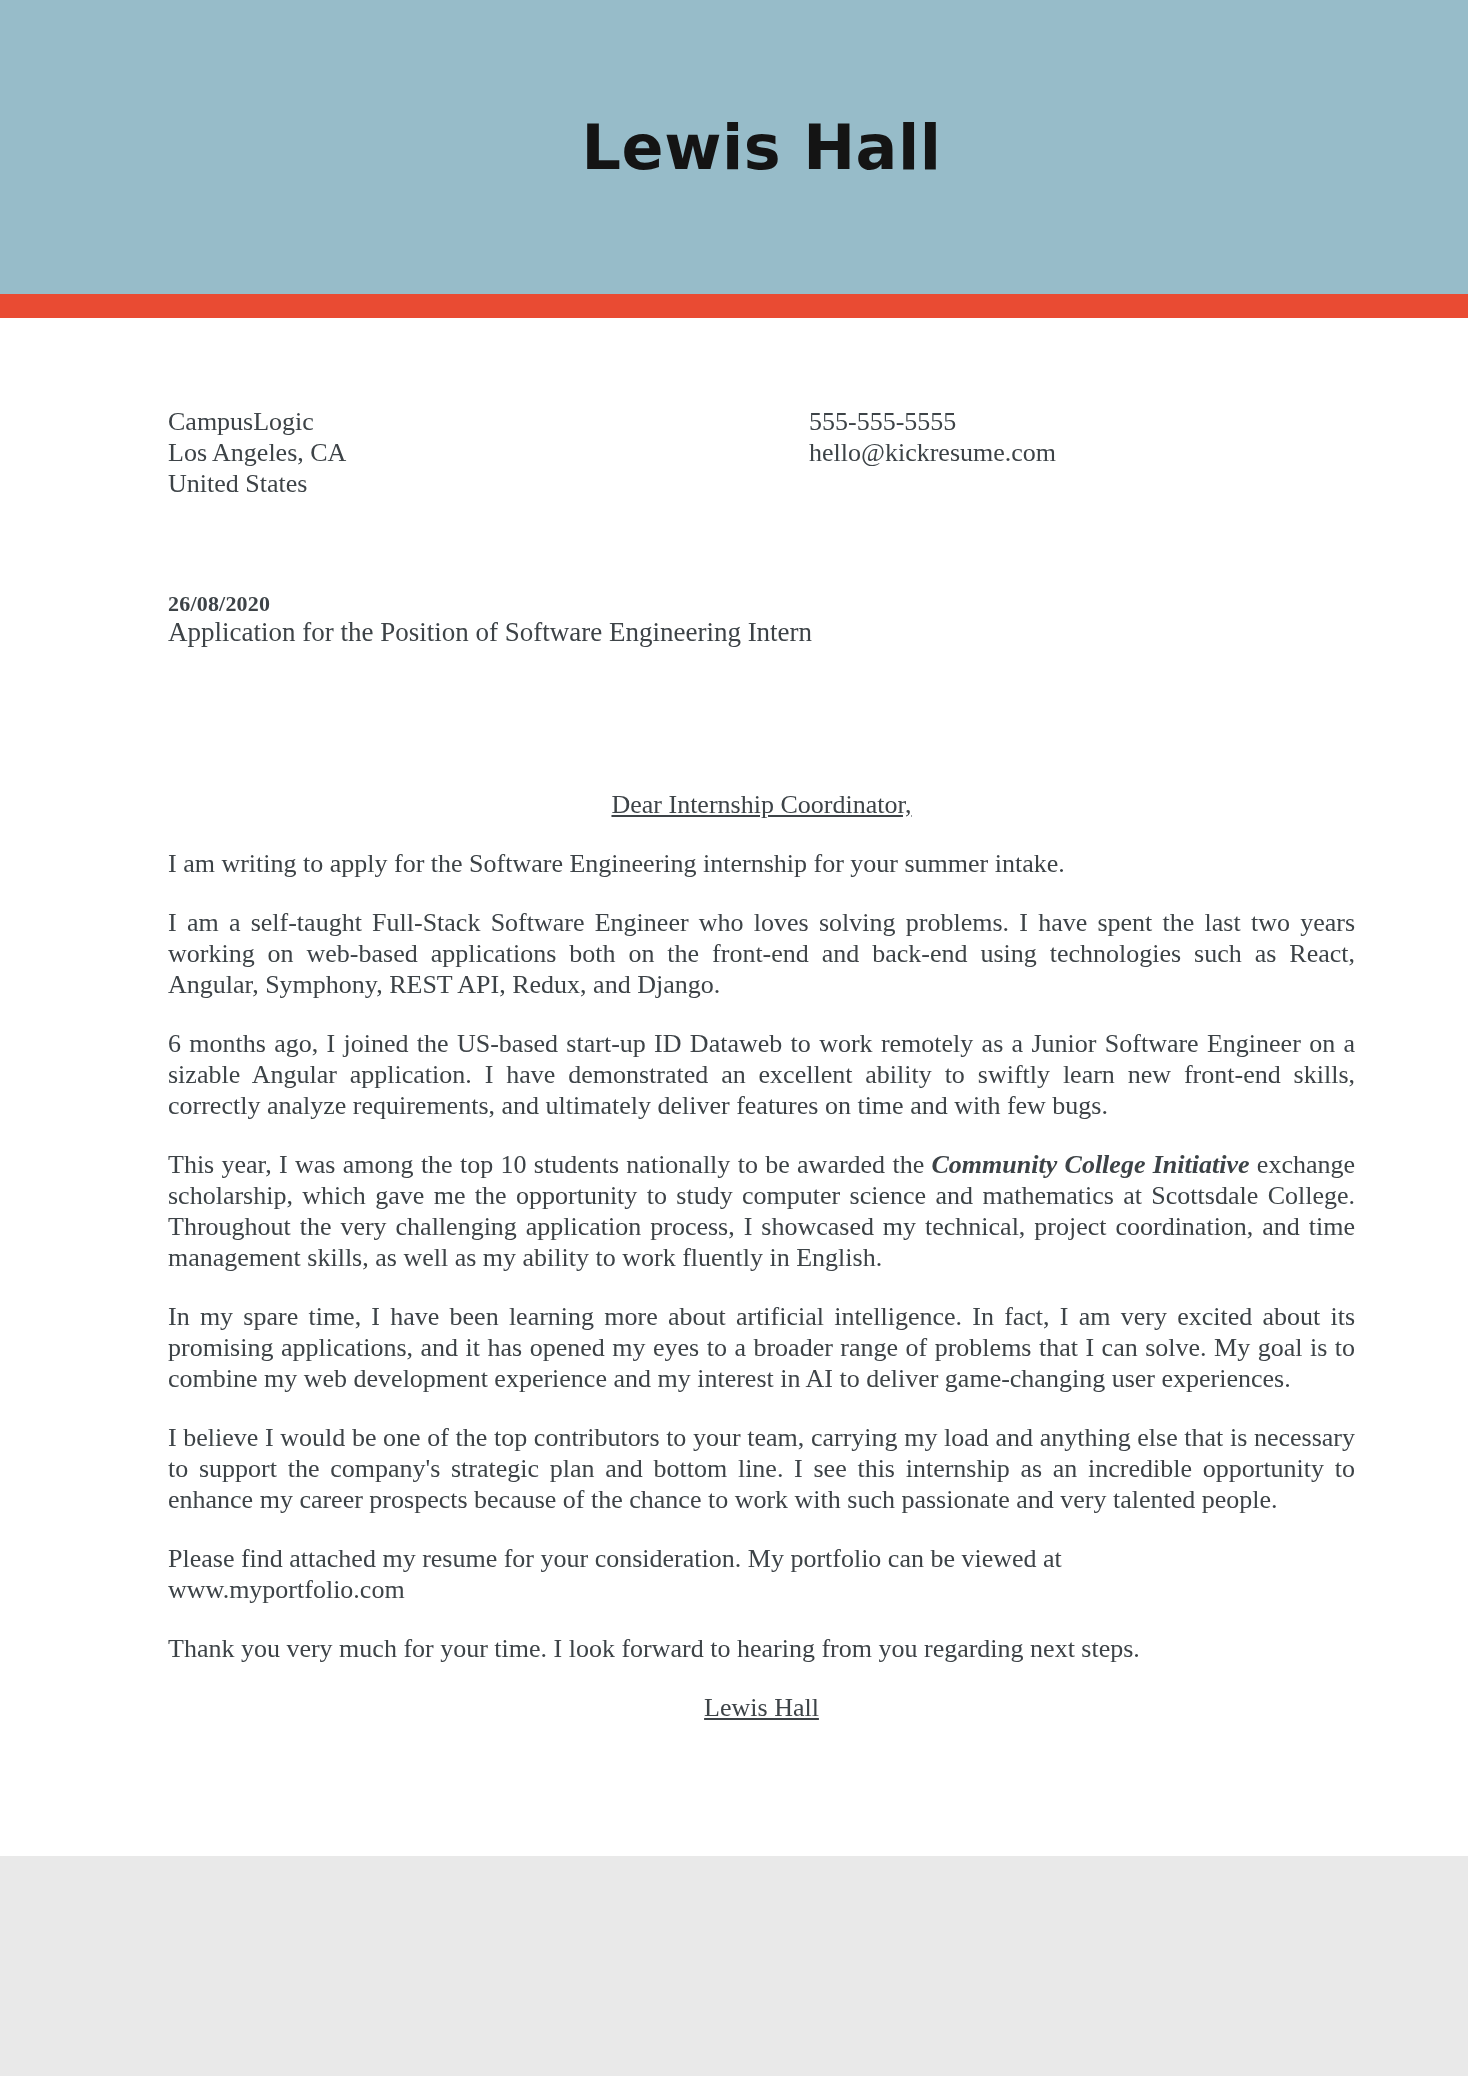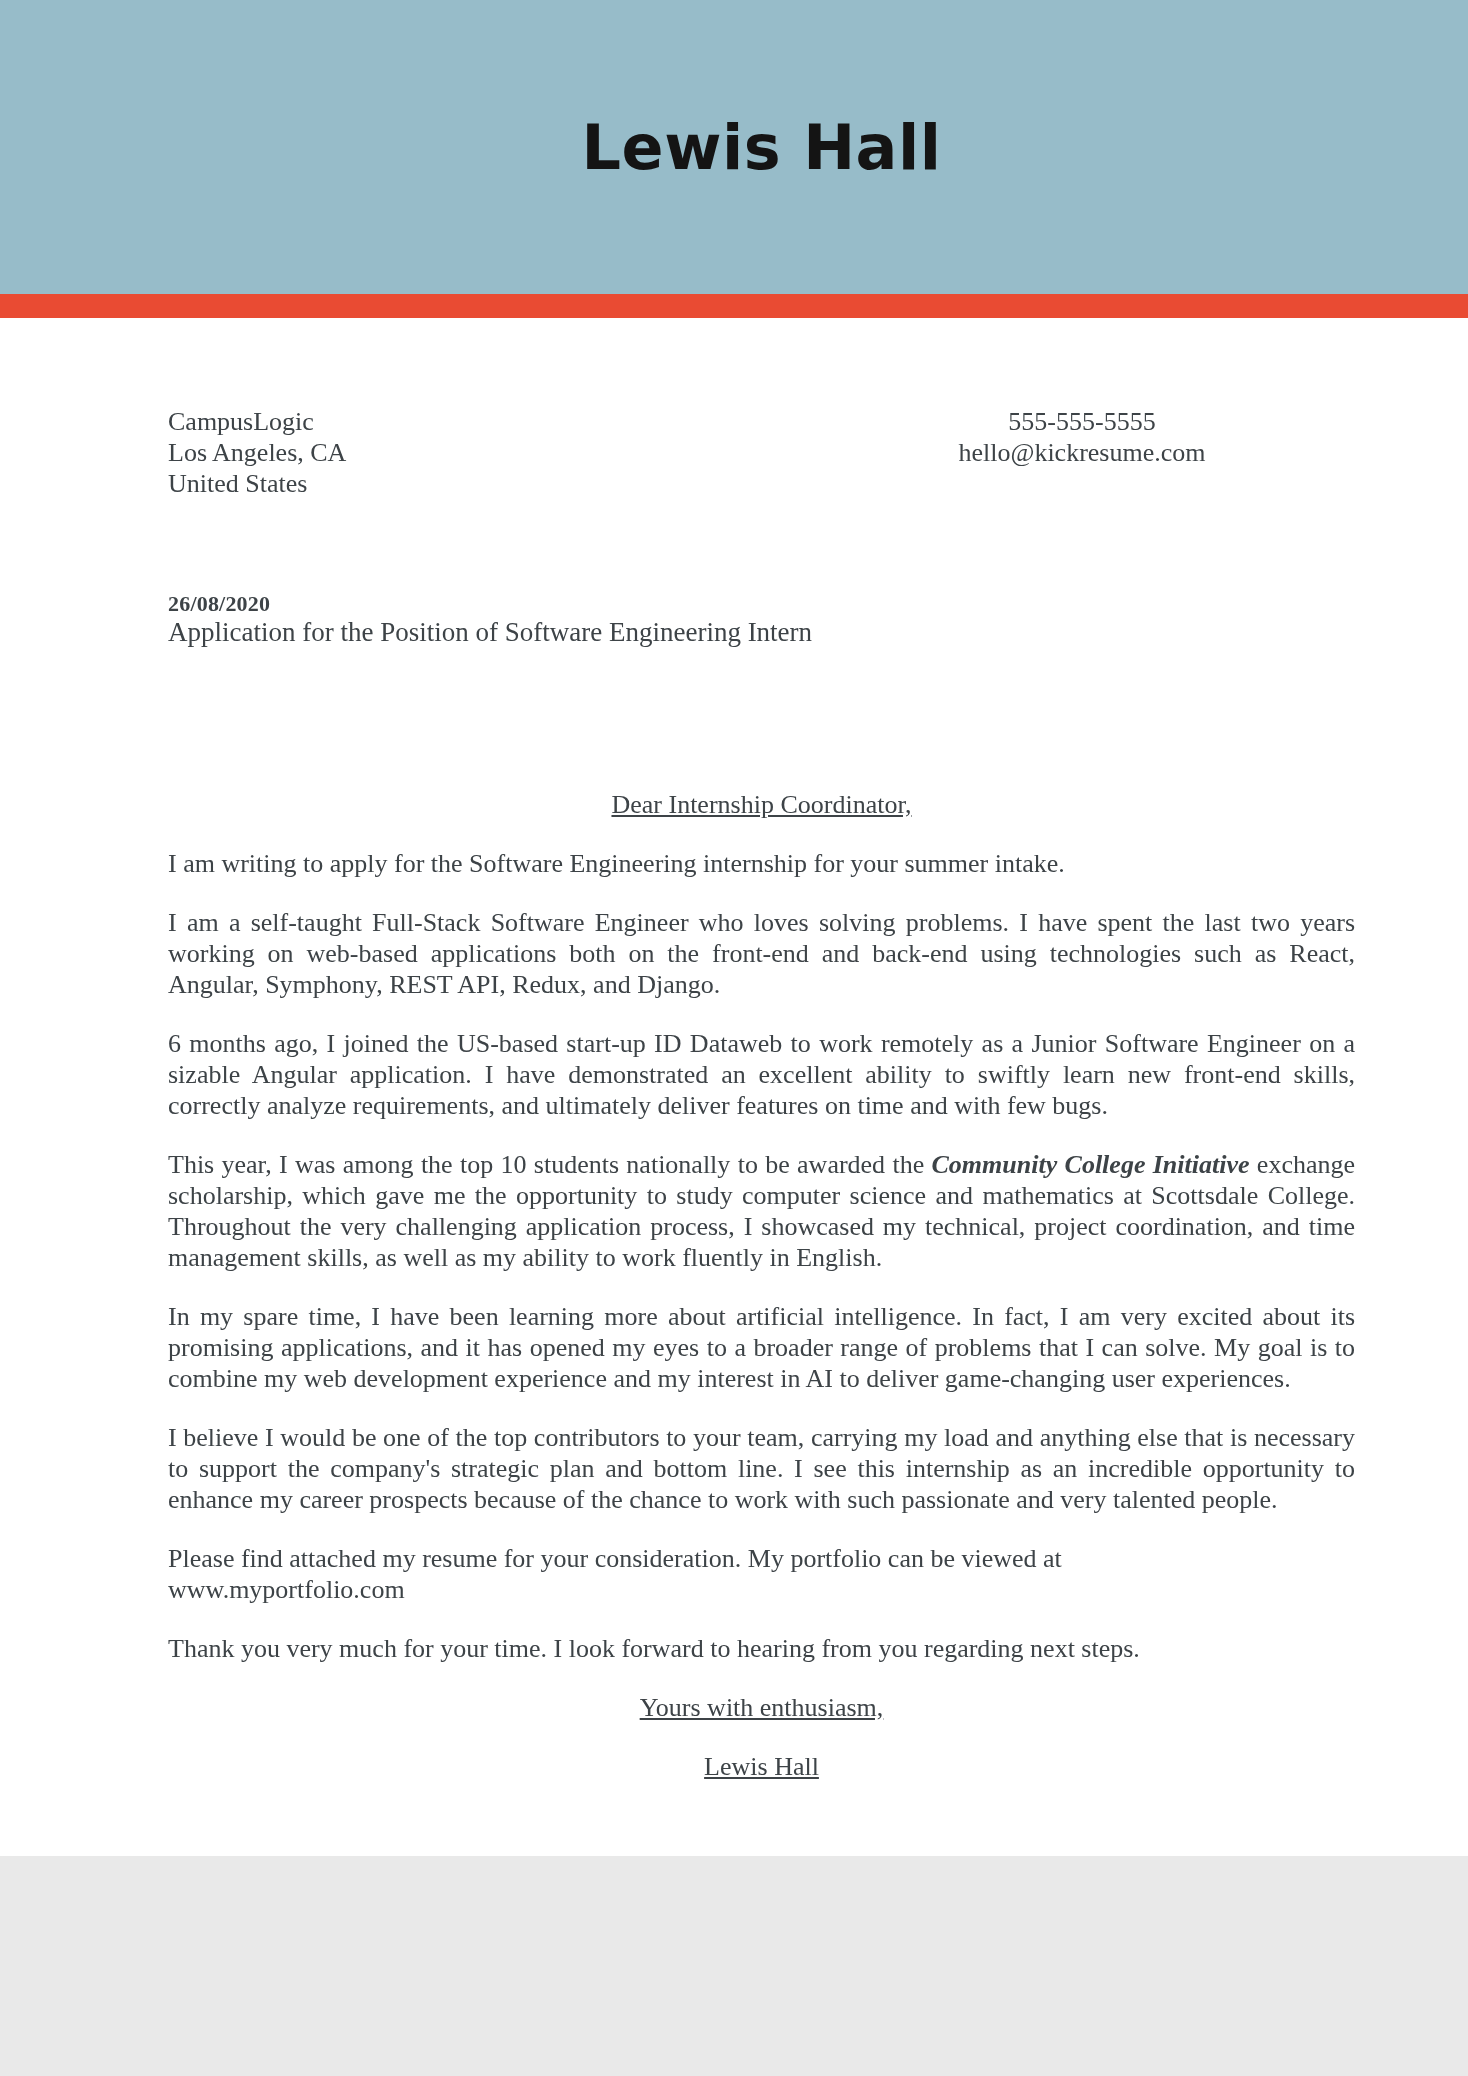--- a/index.html
+++ b/index.html
@@ -46,21 +46,21 @@
     padding:0 113px 0 168px;
   }
   .contact-section{
     margin-top:88px;
     display:flex;
     font-size:26px;
     line-height:31px;
     gap:24px;
   }
   .contact-left{width:617px;flex:0 0 617px;}
-  .contact-right{flex:1;text-align:center;}
+  .contact-right{flex:1;}
   .meta-section{margin-top:93px;}
   .date-line{
     font-size:22px;
     font-weight:700;
     line-height:24px;
     letter-spacing:0.2px;
   }
   .subject-line{
     font-size:27px;
     line-height:32px;
@@ -108,18 +108,17 @@
     <section class="letter-section">
       <p class="no-justify">Dear Internship Coordinator,</p>
       <p>I am writing to apply for the Software Engineering internship for your summer intake.</p>
       <p>I am a self-taught Full-Stack Software Engineer who loves solving problems. I have spent the last two years working on web-based applications both on the front-end and back-end using technologies such as React,  Angular, Symphony, REST API, Redux, and Django.</p>
       <p>6 months ago, I joined the US-based start-up ID Dataweb to work remotely as a Junior Software Engineer on a sizable Angular application. I have demonstrated an excellent ability to swiftly learn new front-end skills, correctly analyze requirements, and ultimately deliver features on time and with few bugs.</p>
       <p><span>This year, I was among the top 10 students nationally to be awarded the </span><span class="emphasis">Community College Initiative</span><span> exchange scholarship, which gave me the opportunity to study computer science and mathematics at Scottsdale College. Throughout the very challenging application process, I showcased my technical, project coordination, and time management skills, as well as my ability to work fluently in English.</span></p>
       <p>In my spare time, I have been learning more about artificial intelligence. In fact, I am very excited about its promising applications, and it has opened my eyes to a broader range of problems that I can solve. My goal is to combine my web development experience and my interest in AI to deliver game-changing user experiences.</p>
       <p>I believe I would be one of the top contributors to your team, carrying my load and anything else that is necessary to support the company's strategic plan and bottom line. I see this internship as an incredible opportunity to enhance my career prospects because of the chance to work with such passionate and very talented people.</p>
       <p><span>Please find attached my resume for your consideration. My portfolio can be viewed at</span><br><span>www.myportfolio.com</span></p>
       <p>Thank you very much for your time. I look forward to hearing from you regarding next steps.</p>
-      <p class="no-justify">Yours with enthusiasm,</p>
       <p class="no-justify">Lewis Hall</p>
     </section>
 
   </main>
 </div>
 
 </body></html>

